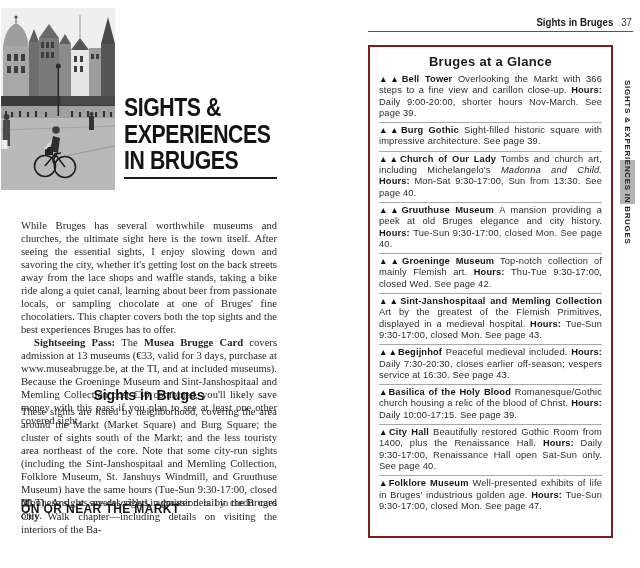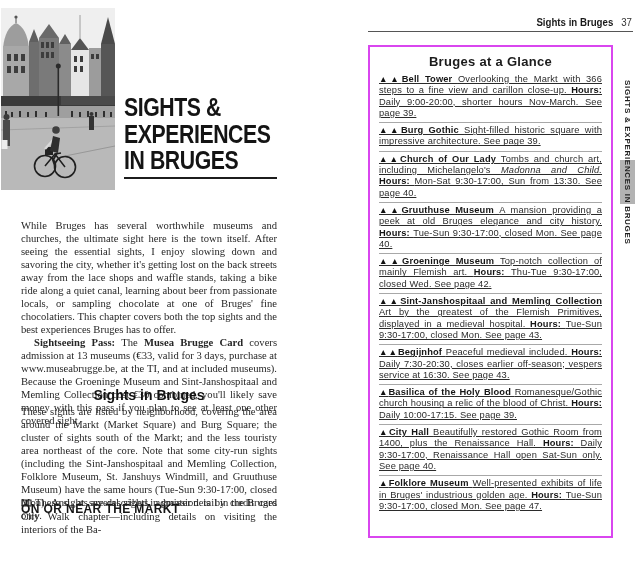--- a/index.html
+++ b/index.html
@@ -27,25 +27,25 @@
 
   
   .running-header { position:absolute; left:368px; top:16px; width:264px; text-align:right;
                     font-family:"Liberation Sans",sans-serif; font-size:11px; color:#1a1a1a;
                     transform:scaleX(.88); transform-origin:right top; white-space:nowrap; }
   .running-header .ht { font-weight:bold; }
   .running-header .pn { font-weight:normal; margin-left:9px; color:#333; }
   .header-rule { position:absolute; left:368px; top:31px; width:265px; height:1px; background:#555; }
 
   .glance-box { position:absolute; left:368px; top:45px; width:245px; height:493px;
-                border:2px solid #d946ef; background:#fff; padding:5px 9px 0 9px; overflow:hidden; }
+                border:2px solid #7f1d1d; background:#fff; padding:5px 9px 0 9px; overflow:hidden; }
   .glance-title { text-align:center; font-family:"Liberation Sans",sans-serif; font-weight:bold;
                   font-size:13px; letter-spacing:.3px; color:#1b1b1b; margin:2px 0 3px 0; }
   .entry { font-family:"Liberation Sans",sans-serif; font-size:9.3px; line-height:11.3px;
-           letter-spacing:.15px; text-align:justify; color:#2b2b2b; padding:2px 0 3px 0;text-decoration:underline; }
+           letter-spacing:.15px; text-align:justify; color:#2b2b2b; padding:2px 0 3px 0; }
   .entry + .entry { border-top:1px solid #a8a8a8; }
   .entry .rating { color:#111; font-size:8.6px; letter-spacing:0; }
   .entry .bold { font-weight:bold; color:#161616; }
   .entry .it { font-style:italic; }
 
   .chapter-tab-bg { position:absolute; left:620px; top:160px; width:15px; height:44px; background:#b3b3b3; }
   .chapter-tab { position:absolute; left:620px; top:56px; width:15px; height:212px;
                  writing-mode:vertical-rl; text-orientation:mixed;
                  display:flex; align-items:center; justify-content:center;
                  font-family:"Liberation Sans",sans-serif; font-weight:bold; font-size:8px;

